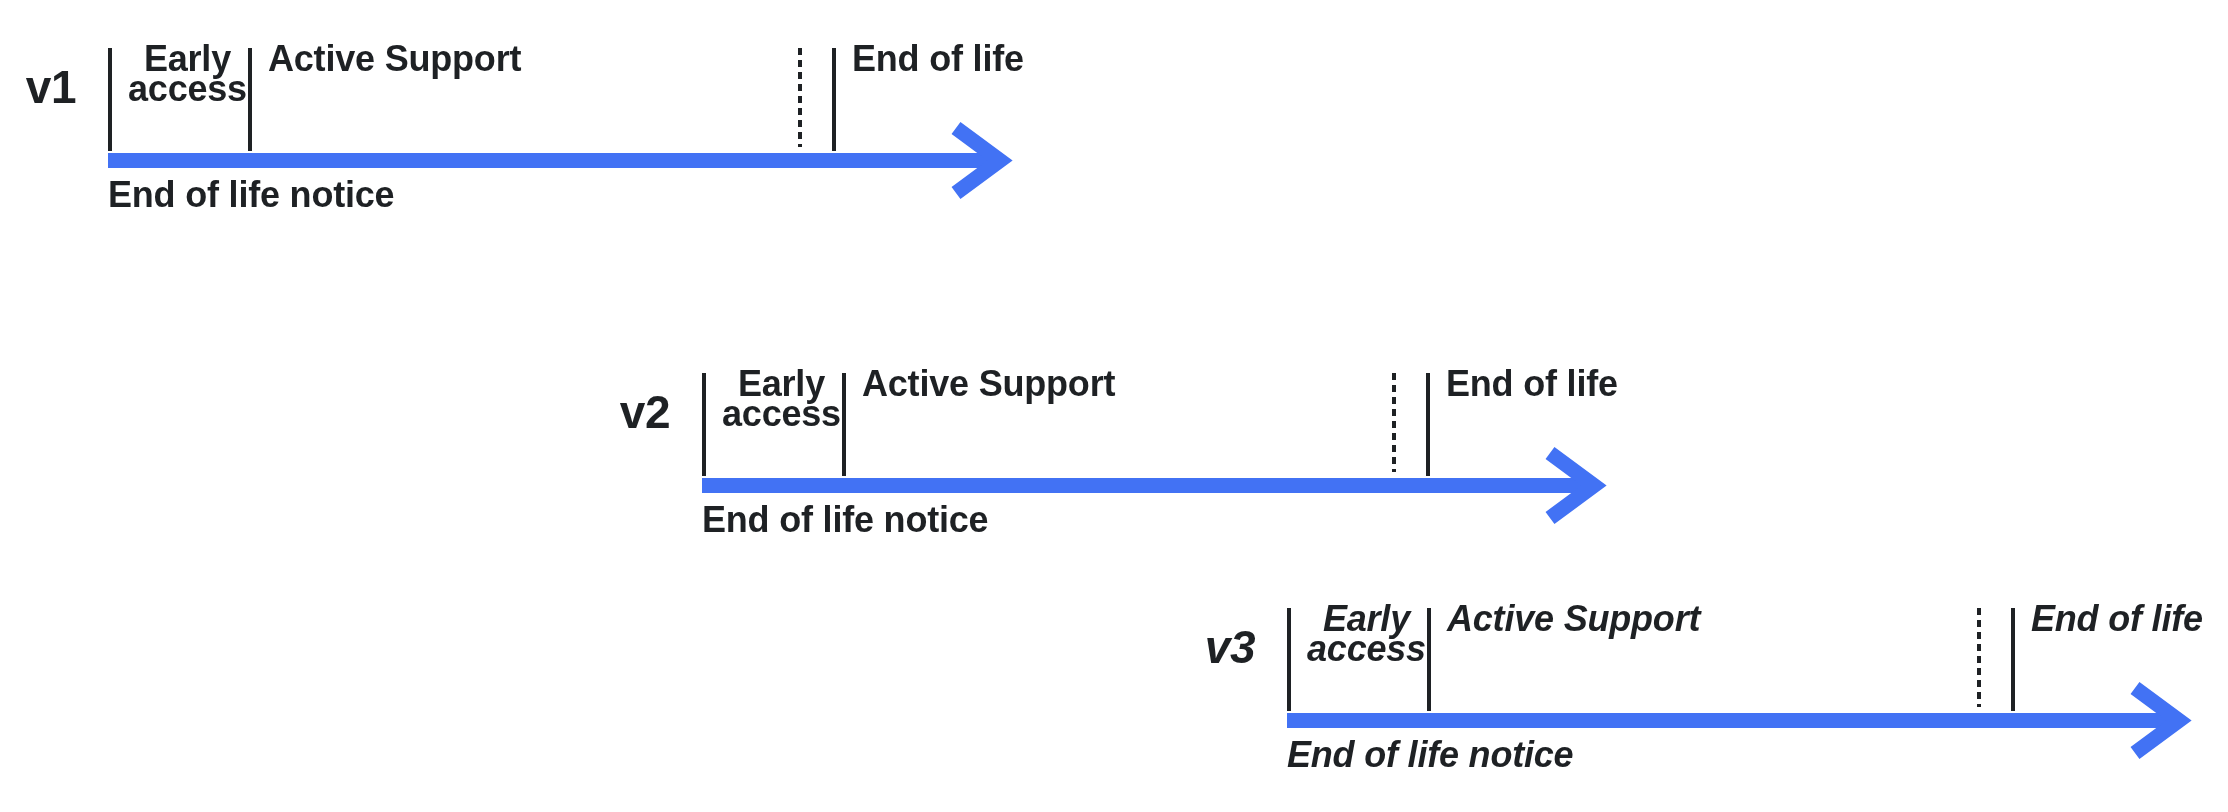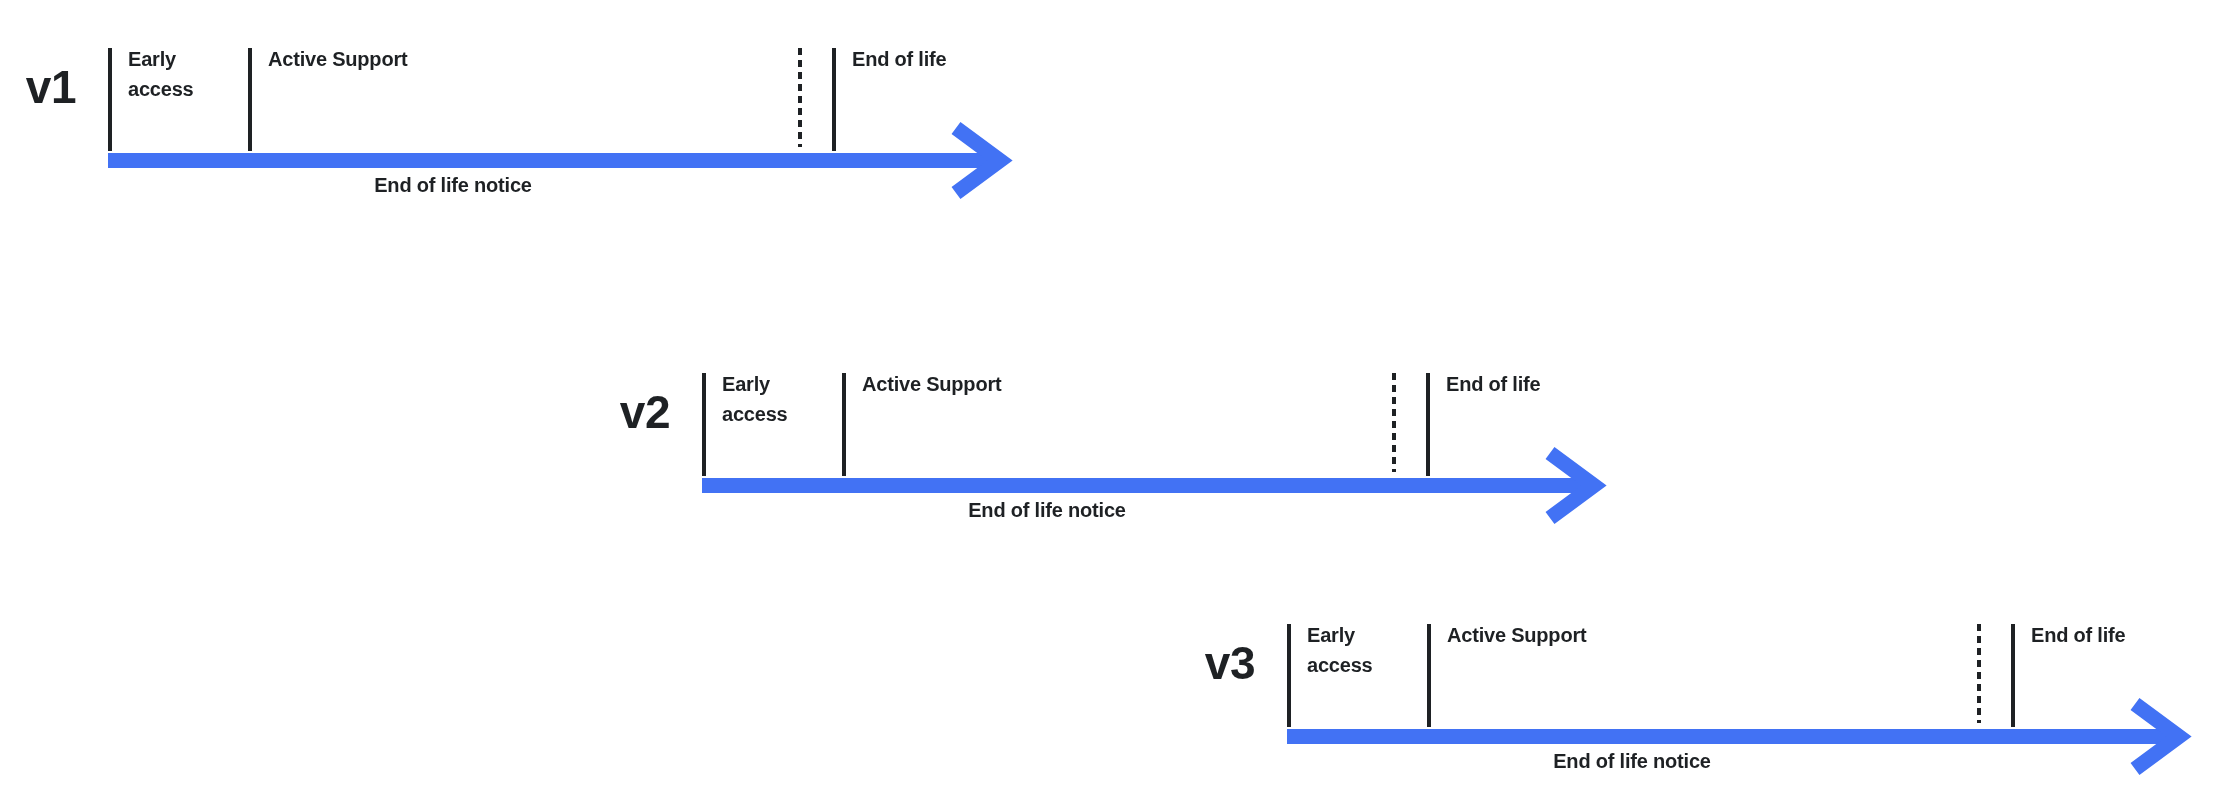--- a/index.html
+++ b/index.html
@@ -3,53 +3,54 @@
 <meta charset="utf-8">
 <style>
   :root { --arrow:#4272F4; --ink:#1E2124; }
   * { margin:0; padding:0; box-sizing:border-box; }
   body { background:#ffffff; font-family:"Liberation Sans","DejaVu Sans",sans-serif; }
   .canvas { position:relative; width:2228px; height:812px; background:#ffffff; overflow:hidden; }
 
   .row { position:absolute; width:940px; height:180px; }
   .row1 { left:108px; top:48px; }
   .row2 { left:702px; top:328px;margin-top:45px; }
-  .row3 { left:1287px; top:624px; }
+  .row3 { left:1287px; top:608px;font-style:italic; }
 
   .vlabel {
     position:absolute; left:-180px; top:16px; width:148px;
     text-align:right; font-size:46px; font-weight:700; line-height:1;
     color:var(--ink); letter-spacing:-0.5px;
   }
 
   .tick { position:absolute; top:0; width:4px; height:103px; background:var(--ink); }
   .t-start { left:0; }
   .t-mid   { left:140px; }
   .t-end   { left:724px; }
   .tick-dashed {
     position:absolute; top:0; left:690px; width:4px; height:99px;
     background:repeating-linear-gradient(to bottom, var(--ink) 0 7px, transparent 7px 12px);
   }
 
   .phase {
-    position:absolute; top:-4px; font-size:20px; font-weight:700;
+    position:absolute; top:-4px; font-size:36px; font-weight:700;
     line-height:30px; color:var(--ink); letter-spacing:-0.2px;
     white-space:pre-line;
+    text-align:center;
   }
   .p-early  { left:20px; }
   .p-active { left:160px; white-space:nowrap; }
   .p-eol    { left:744px; white-space:nowrap; }
 
   .arrow-svg { position:absolute; left:0; top:72px; width:910px; height:90px; display:block; }
   .arrow-svg .bar   { fill:var(--arrow); }
   .arrow-svg .chev  { fill:none; stroke:var(--arrow); stroke-width:15; stroke-linejoin:miter; stroke-linecap:butt; }
 
   .notice {
-    position:absolute; left:0; top:126px; width:690px; text-align:center;
-    font-size:20px; font-weight:700; color:var(--ink); letter-spacing:-0.2px;
+    position:absolute; left:0; top:126px; width:690px; text-align:left;
+    font-size:36px; font-weight:700; color:var(--ink); letter-spacing:-0.2px;
     white-space:nowrap;
   }
 </style>
 </head>
 <body>
 
 <div class="canvas">
 
   <div class="row row1">
     <div class="vlabel">v1</div>

